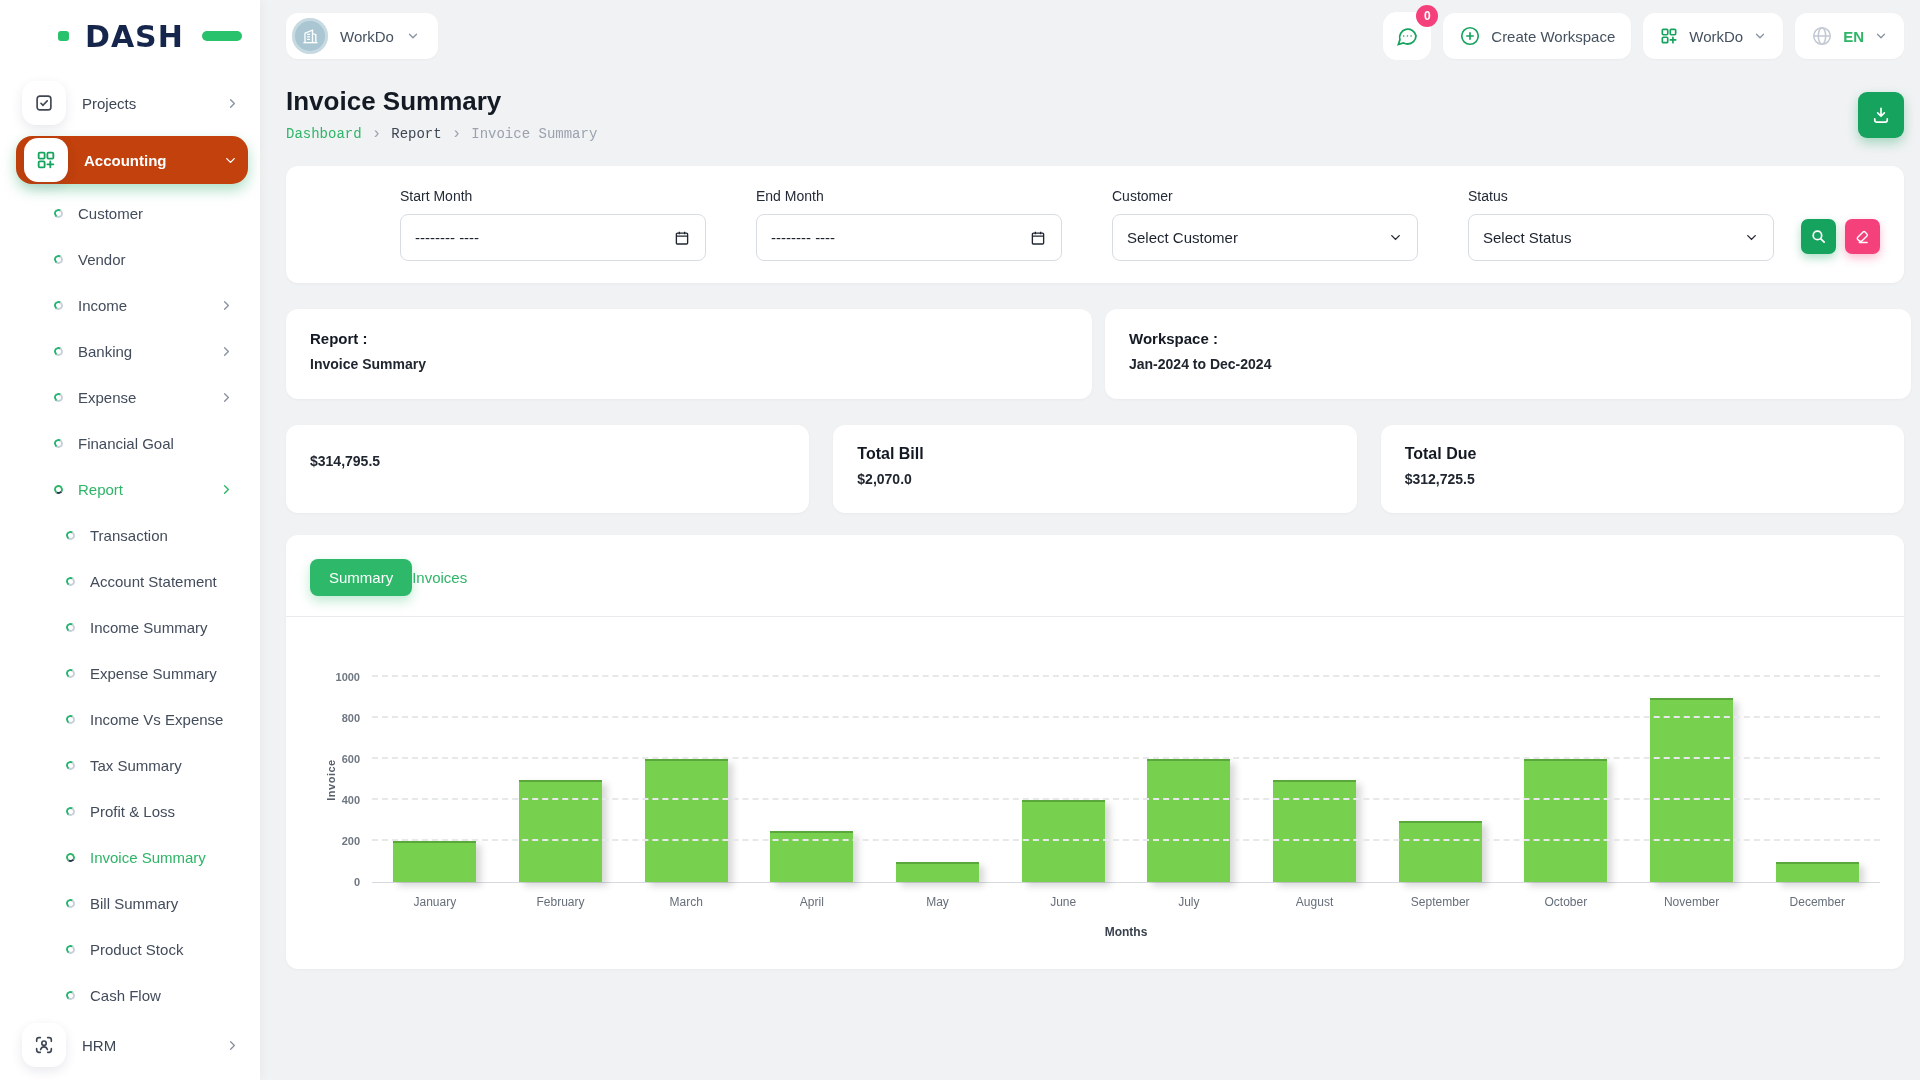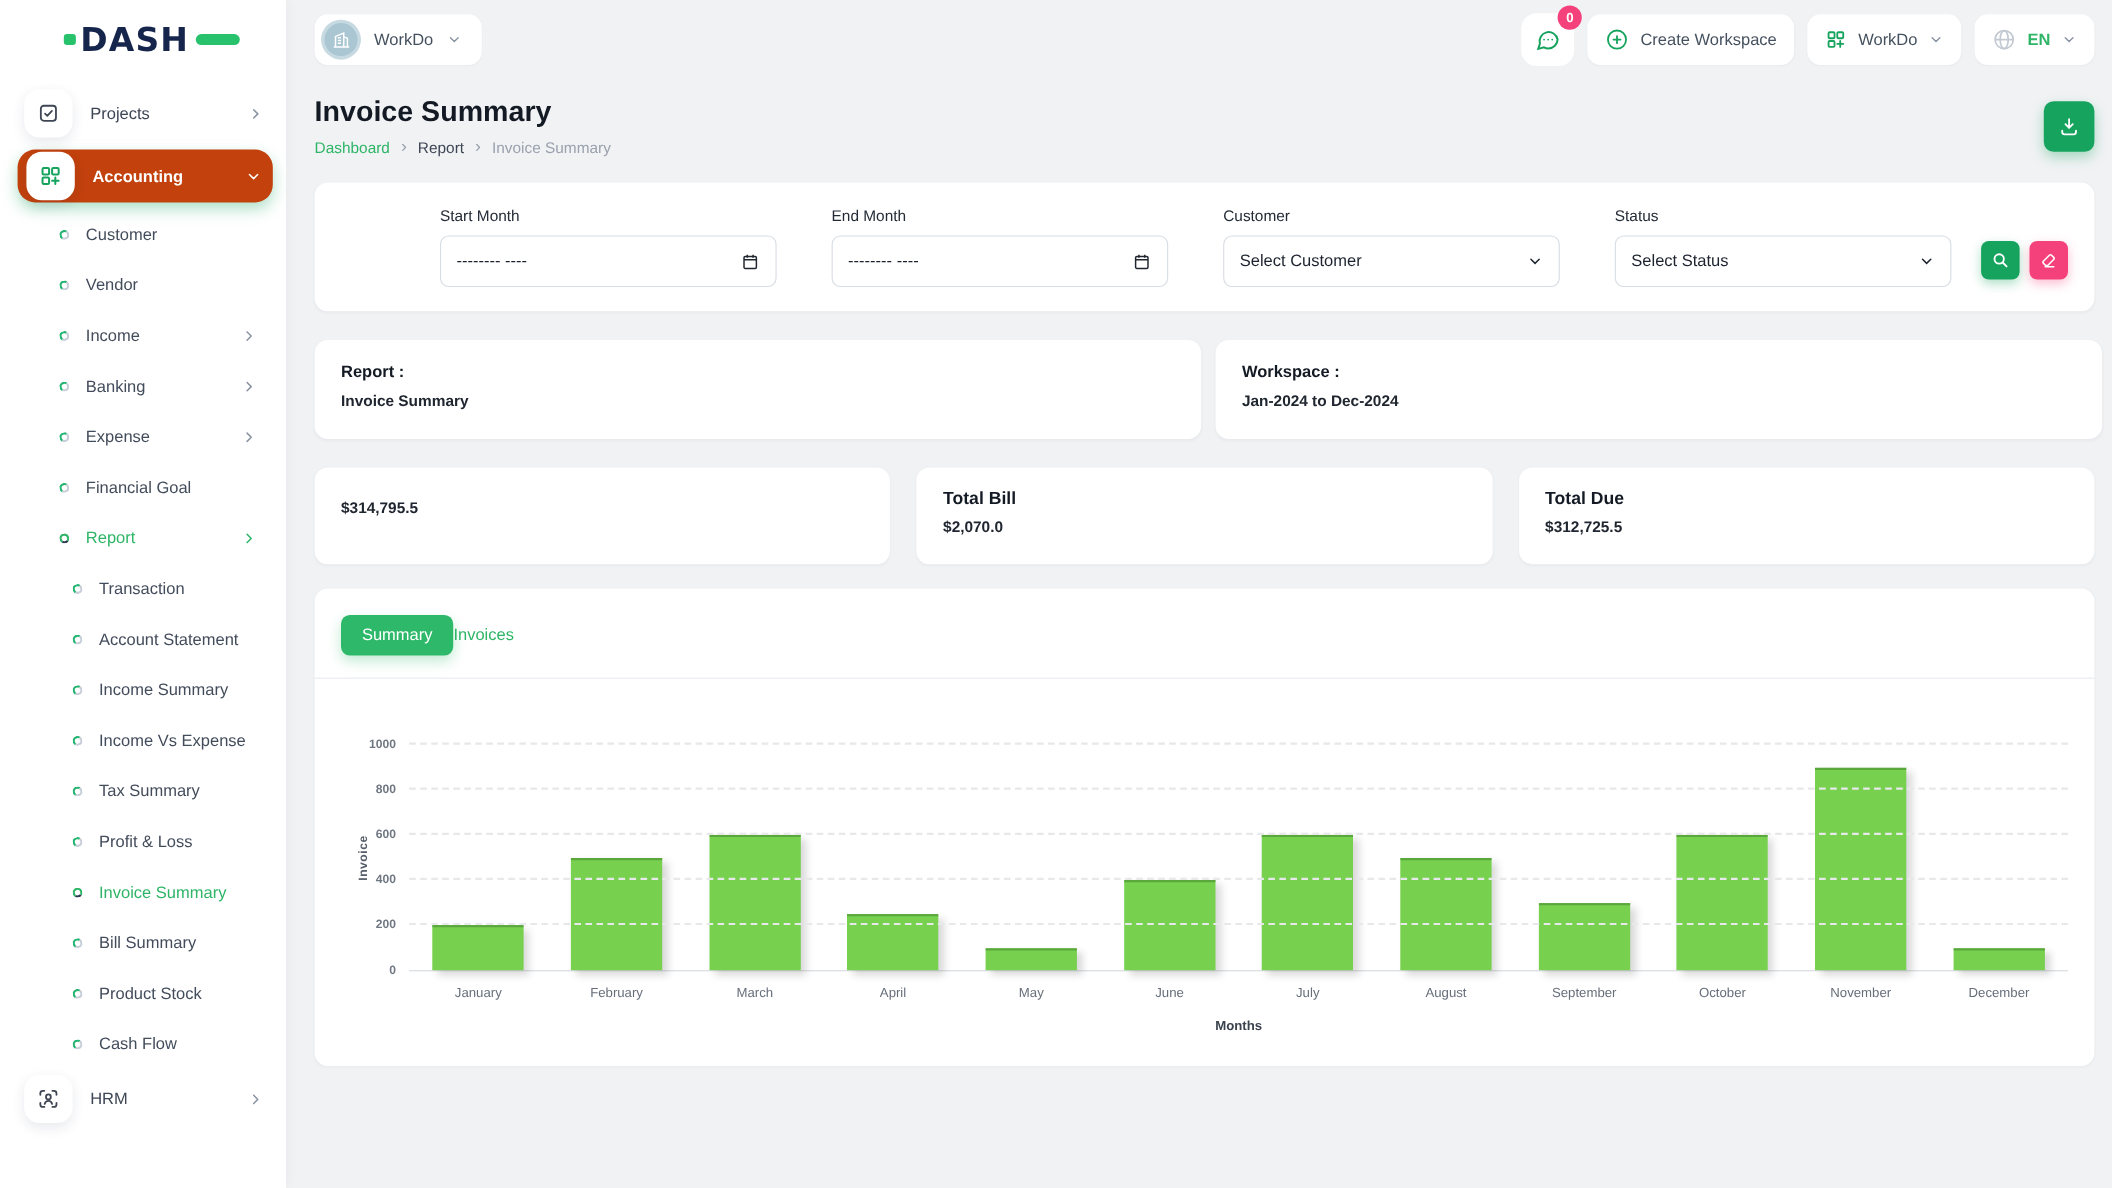--- a/index.html
+++ b/index.html
@@ -3,21 +3,21 @@
 <meta charset="utf-8">
 <style>
   * { margin:0; padding:0; box-sizing:border-box; }
   html,body { width:1920px; height:1080px; overflow:hidden; }
   body { background:#f1f2f4; font-family:"Liberation Sans","DejaVu Sans",sans-serif; color:#3d4654; }
 
   
   .sidebar { position:fixed; left:0; top:0; bottom:0; width:260px; background:#fff;
              box-shadow:2px 0 10px rgba(20,30,50,.04); z-index:5; }
   .logo-row { height:72px; display:flex; align-items:center; padding-left:58px; }
-  .logo { display:flex; align-items:center; gap:4px; cursor:pointer; }
+  .logo { display:flex; align-items:center; gap:16px; cursor:pointer; }
   .logo-dot { width:11px; height:10px; border-radius:3px; background:#27c26b; }
   .logo-text { font-size:30px; font-weight:900; letter-spacing:1px; color:#15254c; font-family:"DejaVu Sans",sans-serif; }
   .logo-bar { width:40px; height:10px; border-radius:5px; background:#27c26b; margin-left:2px; }
 
   .menu { padding:4px 10px 0 14px; }
   .snav-top { display:flex; align-items:center; height:54px; padding:0 10px 0 8px; cursor:pointer; }
   .snav-top.active { background:#c2410c; border-radius:16px; height:48px; margin:6px 2px; color:#fff;
                      box-shadow:0 6px 14px rgba(22,163,94,.35); }
   .icon-box { width:44px; height:44px; border-radius:14px; background:#fff; display:flex; align-items:center;
               justify-content:center; box-shadow:0 4px 12px rgba(25,39,80,.10); flex:0 0 44px; }
@@ -50,21 +50,21 @@
   .icon-btn { position:relative; width:48px; height:48px; background:#fff; border-radius:14px; display:flex;
               align-items:center; justify-content:center; cursor:pointer; }
   .badge { position:absolute; top:-7px; right:-7px; min-width:22px; height:22px; border-radius:11px;
            background:#f4417c; color:#fff; font-size:12px; font-weight:700; display:flex; align-items:center;
            justify-content:center; padding:0 6px; }
   .lang-code { color:#2eb567; font-weight:700; }
 
   
   .page-head { position:relative; margin:14px 16px 0 26px; }
   .page-title { font-size:26px; font-weight:700; color:#141a24; }
-  .breadcrumb { display:flex; align-items:center; gap:10px; margin-top:9px; font-size:14px; }
+  .breadcrumb { display:flex; align-items:center; gap:10px; margin-top:9px; font-size:14px;font-family:Liberation Mono, monospace; }
   .bc-link { color:#2eb567; cursor:pointer; }
   .bc-sep { color:#9aa2ae; font-size:16px; line-height:1; }
   .bc-mid { color:#3d4654; cursor:pointer; }
   .bc-cur { color:#9aa2ae; }
   .dl-btn { position:absolute; right:0; top:6px; width:46px; height:46px; border:none; border-radius:9px;
             background:#16a35e; display:flex; align-items:center; justify-content:center; cursor:pointer;
             box-shadow:0 5px 12px rgba(22,163,94,.35); }
 
   
   .card { background:#fff; border-radius:12px; box-shadow:0 1px 3px rgba(20,30,50,.04); }
@@ -208,20 +208,24 @@
         <span class="dot"></span>
         <span class="snav-label">Transaction</span>
       </div>
       <div class="snav-sub2">
         <span class="dot"></span>
         <span class="snav-label">Account Statement</span>
       </div>
       <div class="snav-sub2">
         <span class="dot"></span>
         <span class="snav-label">Income Summary</span>
+      </div>
+      <div class="snav-sub2">
+        <span class="dot"></span>
+        <span class="snav-label">Expense Summary</span>
       </div>
       <div class="snav-sub2">
         <span class="dot"></span>
         <span class="snav-label">Income Vs Expense</span>
       </div>
       <div class="snav-sub2">
         <span class="dot"></span>
         <span class="snav-label">Tax Summary</span>
       </div>
       <div class="snav-sub2">

